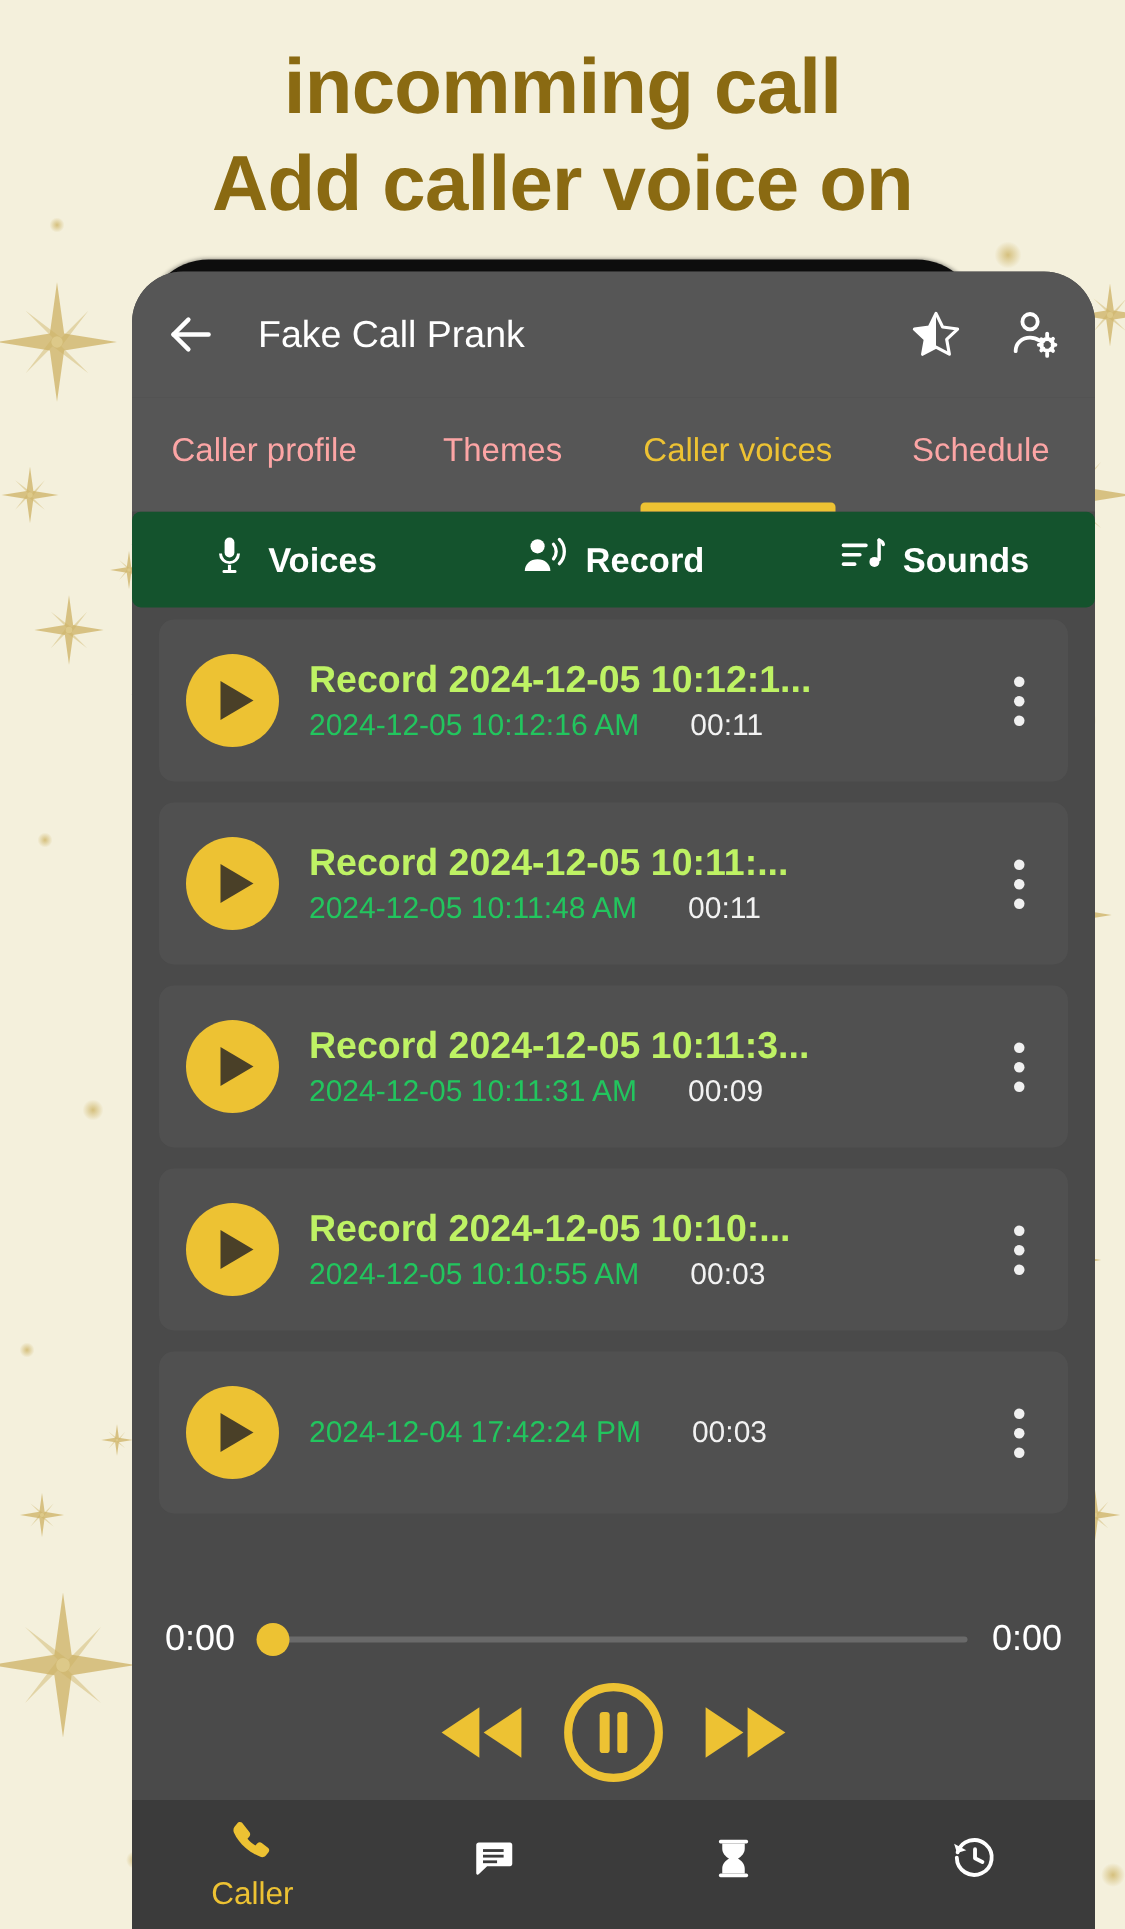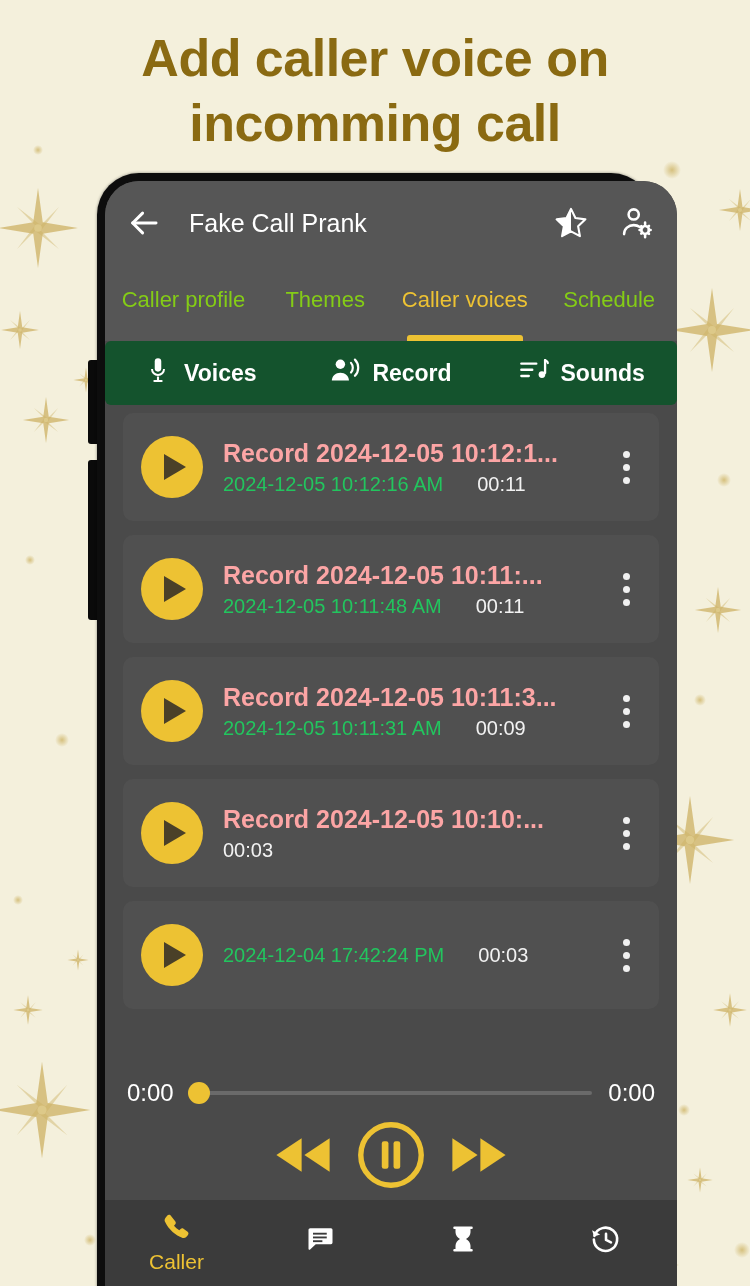--- a/index.html
+++ b/index.html
@@ -46,22 +46,22 @@
   .btn-vol.v1 { top: 360px; height: 84px; }
   .btn-vol.v2 { top: 460px; height: 160px; }
   .btn-pwr {
     position: absolute; z-index: 2;
     left: 650px; top: 538px; width: 13px; height: 148px;
     background: #0a0a0a; border-radius: 0 3px 3px 0;
   }
 
   .screen {
     position: absolute; z-index: 4;
-    left: 105px; top: 181px;
-    width: 572px; height: 1105px;
+    left: 88px; top: 181px;
+    width: 642px; height: 1105px;
     background: #4a4a4a;
     border-radius: 34px 34px 0 0;
     overflow: hidden;
     display: flex; flex-direction: column;
   }
 
   
   .appbar {
     height: 84px; flex: 0 0 84px;
     background: #565656;
@@ -80,21 +80,21 @@
   
   .tabs {
     height: 76px; flex: 0 0 76px;
     background: #565656;
     display: flex; align-items: stretch;
     position: relative;
   }
   .tab {
     flex: 1 1 auto;
     display: flex; align-items: center; justify-content: center;
-    color: #84cc16; font-size: 22px;
+    color: #fca5a5; font-size: 22px;
     cursor: pointer; position: relative;
     padding-bottom: 6px;
   }
   .tab.t-profile { flex: 1.18 1 0; }
   .tab.t-themes  { flex: 0.95 1 0; }
   .tab.t-voices  { flex: 1.15 1 0; }
   .tab.t-sched   { flex: 1.02 1 0; }
   .tab.active { color: #edc233; }
   .tab.active::after {
     content: ""; position: absolute;
@@ -146,21 +146,21 @@
     border-left: 22px solid #4a4028;
     border-top: 13px solid transparent;
     border-bottom: 13px solid transparent;
   }
   .rec-meta {
     flex: 1 1 auto; min-width: 0;
     padding-left: 20px;
     display: flex; flex-direction: column; gap: 5px;
   }
   .rec-title {
-    color: #fca5a5; font-size: 25px; font-weight: bold;
+    color: #bef264; font-size: 25px; font-weight: bold;
     white-space: nowrap; overflow: hidden;
   }
   .rec-sub { display: flex; align-items: baseline; gap: 34px; }
   .rec-date { color: #22c55e; font-size: 20px; white-space: nowrap; }
   .rec-dur  { color: #f2f2f2; font-size: 20px; white-space: nowrap; }
   .dots {
     width: 30px; flex: 0 0 30px;
     display: flex; flex-direction: column; align-items: center; gap: 6px;
     cursor: pointer;
   }
@@ -244,22 +244,22 @@
     <circle cx="30" cy="560" r="5" fill="url(#gdot)"></circle>
     <circle cx="62" cy="740" r="7" fill="url(#gdot)"></circle>
     <circle cx="18" cy="900" r="5" fill="url(#gdot)"></circle>
     <circle cx="90" cy="1240" r="6" fill="url(#gdot)"></circle>
     <circle cx="742" cy="1250" r="8" fill="url(#gdot)"></circle>
     <circle cx="38" cy="150" r="5" fill="url(#gdot)"></circle>
   </svg>
 </div>
 
 <div class="promo">
+  <div>incomming call</div>
   <div>Add caller voice on</div>
-  <div>incomming call</div>
 </div>
 
 <div class="phone-frame"></div>
 <div class="btn-vol v1"></div>
 <div class="btn-vol v2"></div>
 <div class="btn-pwr"></div>
 
 <div class="screen">
 
   <div class="appbar">
@@ -400,20 +400,21 @@
         </div>
     </div>
 
     <div class="rec-card">
       <div class="play-btn">
           <div class="tri"></div>
         </div>
       <div class="rec-meta">
         <div class="rec-title">Record 2024-12-05 10:10:...</div>
         <div class="rec-sub">
+          <span class="rec-date">2024-12-05 10:10:55 AM</span>
           <span class="rec-dur">00:03</span>
         </div>
       </div>
       <div class="dots">
           <i></i>
           <i></i>
           <i></i>
         </div>
     </div>
 

